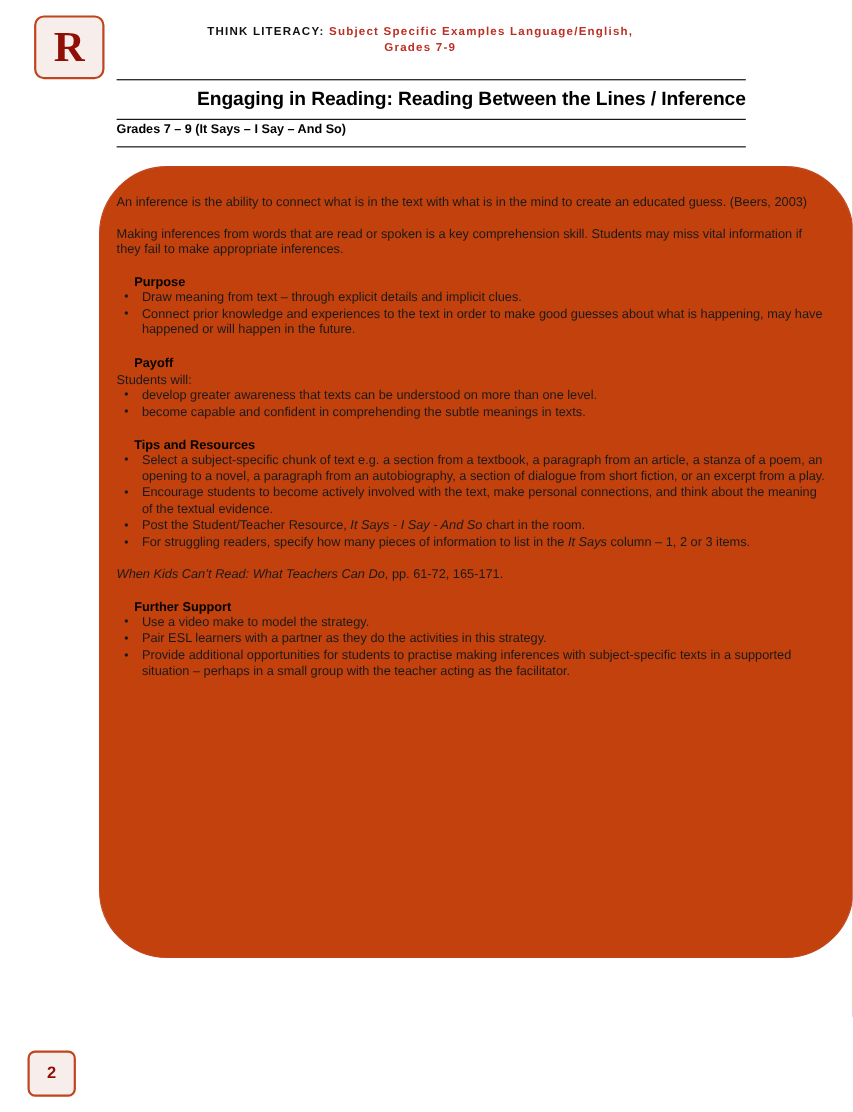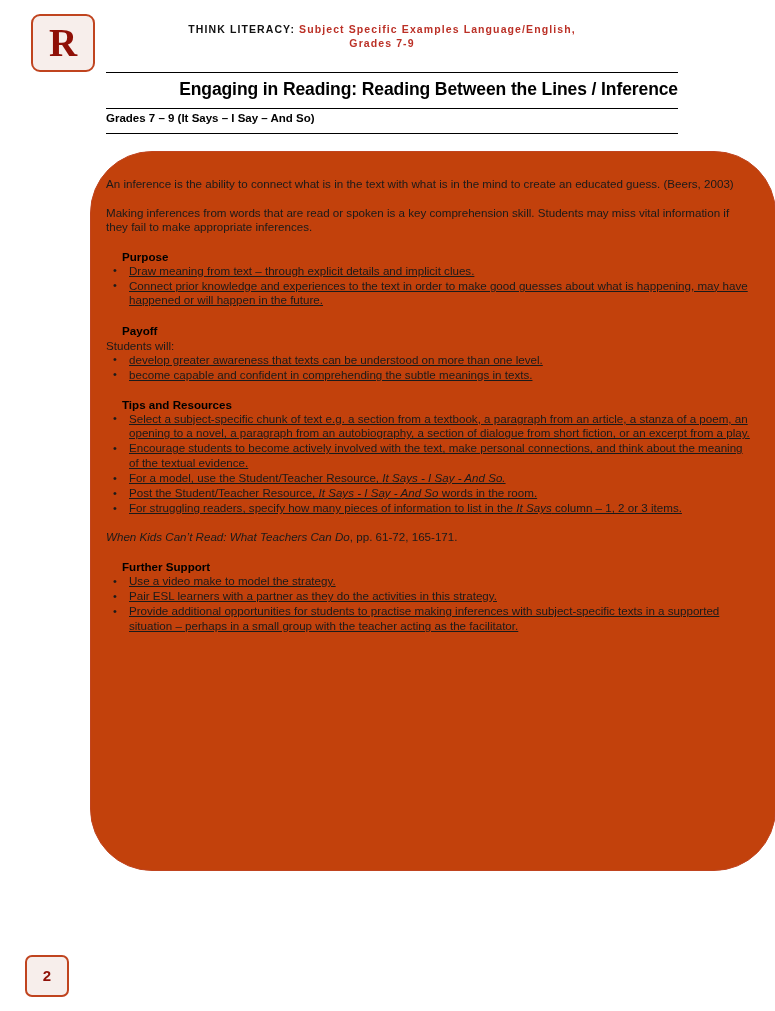--- a/index.html
+++ b/index.html
@@ -127,21 +127,20 @@
   ul.bullets {
     margin: 0 0 0 0;
     padding: 0;
     list-style: none;
   }
   ul.bullets li {
     position: relative;
     padding-left: 23px;
     margin: 0 0 0.5px 0;
     line-height: 14.6px;
-    text-decoration: underline;
   }
   ul.bullets li::before {
     content: "\2022";
     position: absolute;
     left: 7px;
     top: -0.5px;
     font-size: 11px;
     color: #1a1a1a;
   }
 
@@ -207,22 +206,21 @@
         <li>develop greater awareness that texts can be understood on more than one level.</li>
         <li>become capable and confident in comprehending the subtle meanings in texts.</li>
       </ul>
 
     <div class="block-gap"></div>
 
     <h3 class="section-head">Tips and Resources</h3>
     <ul class="bullets">
         <li><span>Select a subject-specific chunk of text e.g. a section from a textbook, a paragraph from an article, a stanza of a poem, an opening to a novel, a paragraph from an autobiography, a section of dialogue from short fiction, or an excerpt from a play.</span></li>
         <li><span>Encourage students to become actively involved with the text, make personal connections, and think about the meaning of the textual evidence.</span></li>
-        <li><span>For a model, use the Student/Teacher Resource, </span><span class="it">It Says - I Say - And So.</span></li>
-        <li><span>Post the Student/Teacher Resource, </span><span class="it">It Says - I Say - And So</span><span> words in the room.</span></li>
+        <li><span>Post the Student/Teacher Resource, </span><span class="it">It Says - I Say - And So</span><span> chart in the room.</span></li>
         <li><span>For struggling readers, specify how many pieces of information to list in the </span><span class="it">It Says</span><span> column – 1, 2 or 3 items.</span></li>
       </ul>
 
     <div class="block-gap"></div>
 
     <p class="para"><span class="it">When Kids Can’t Read: What Teachers Can Do</span><span>, pp. 61-72, 165-171.</span></p>
 
     <h3 class="section-head">Further Support</h3>
     <ul class="bullets">
         <li>Use a video make to model the strategy.</li>

